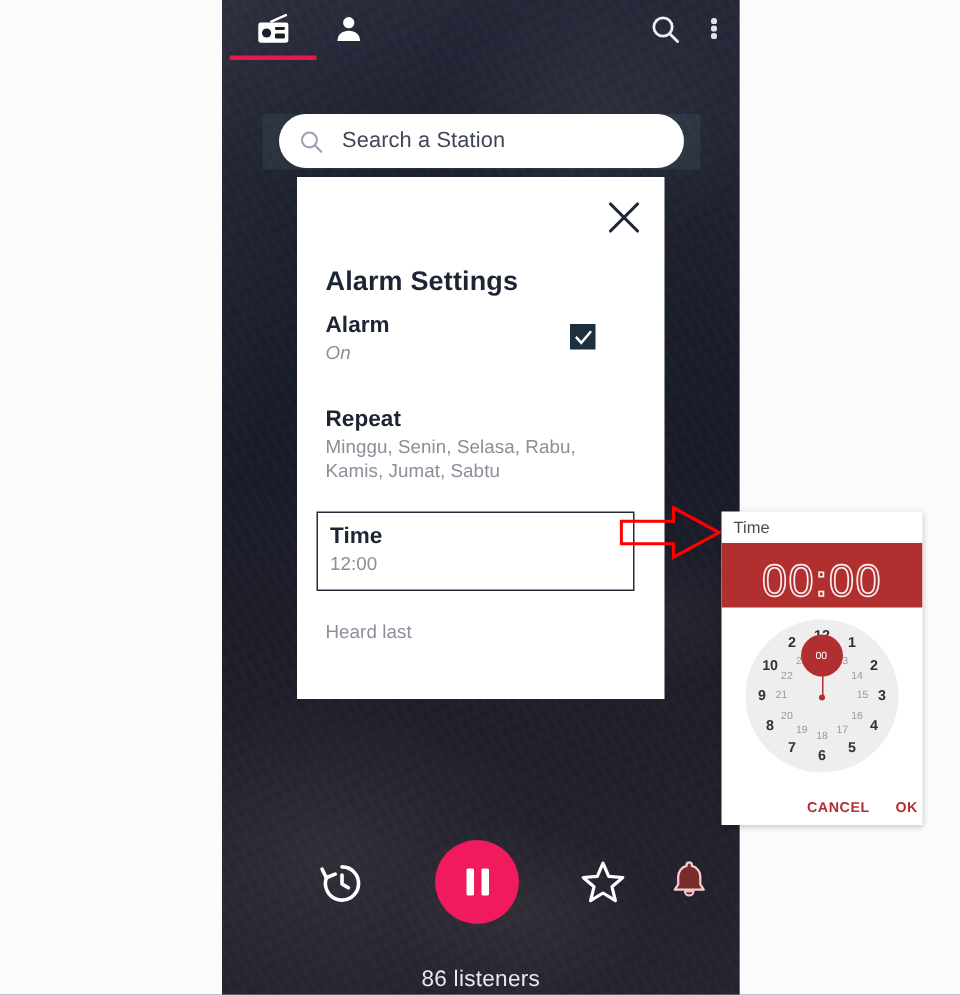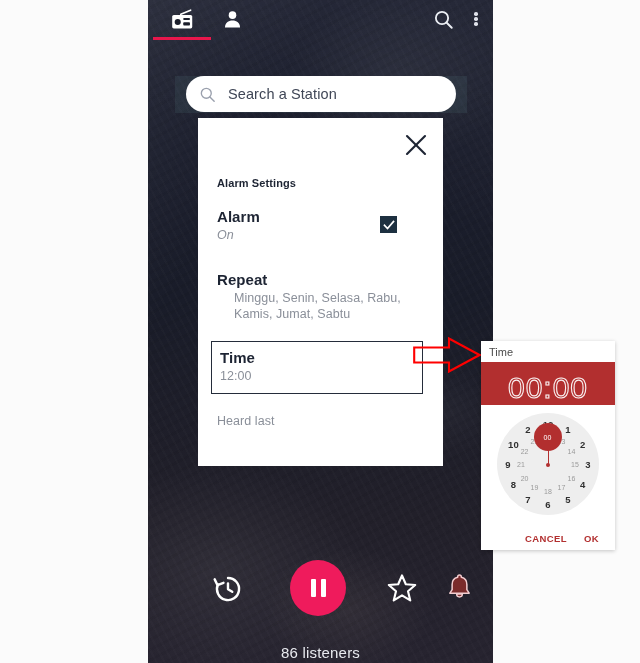--- a/index.html
+++ b/index.html
@@ -117,21 +117,21 @@
   }
   #close-btn {
     position: absolute;
     right: 10px; top: 10px;
     width: 34px; height: 34px;
     display: flex; align-items: center; justify-content: center;
   }
   #card-title {
     position: absolute;
     left: 19px; top: 59px;
-    font-size: 11px;
+    font-size: 18px;
     font-weight: bold;
     color: #1d2433;
     letter-spacing: 0.1px;
   }
   .setting-head {
     font-size: 15px;
     color: #1d2433;
     letter-spacing: 0.05px;
     font-weight: bold;
   }
@@ -146,21 +146,21 @@
   #row-alarm .setting-sub  { display: block; margin-top: 3px; font-style: italic; }
   #alarm-checkbox {
     position: absolute;
     left: 182px; top: 98px;
     width: 17px; height: 17px;
     background: #1d3040;
     display: flex; align-items: center; justify-content: center;
   }
   #row-repeat { position: absolute; left: 19px; top: 153px; width: 205px; }
   #row-repeat .setting-head { display: block; }
-  #row-repeat .setting-sub  { display: block; margin-top: 3px; margin-left: 17px; }
+  #row-repeat .setting-sub  { display: block; margin-top: 3px; }
 
   #row-time {
     position: absolute;
     left: 13px; top: 223px;
     width: 212px; height: 53px;
     border: 1.6px solid #242c3a;
     box-sizing: border-box;
     background: #fff;
   }
   #row-time .setting-head { position: absolute; left: 8px; top: 7px; }
@@ -273,21 +273,21 @@
   #tp-selector-label {
     font-size: 7px;
     color: #ffffff;
   }
   #tp-actions {
     position: absolute;
     left: 0; bottom: 6px;
     width: 134px;
     display: flex;
     justify-content: flex-end;
-    padding-right: 16px;
+    padding-right: 3px;
     box-sizing: border-box;
   }
   .tp-btn {
     font-size: 9.5px;
     font-weight: bold;
     color: #b22f2f;
     letter-spacing: 0.4px;
     margin-left: 17px;
   }
 </style>

